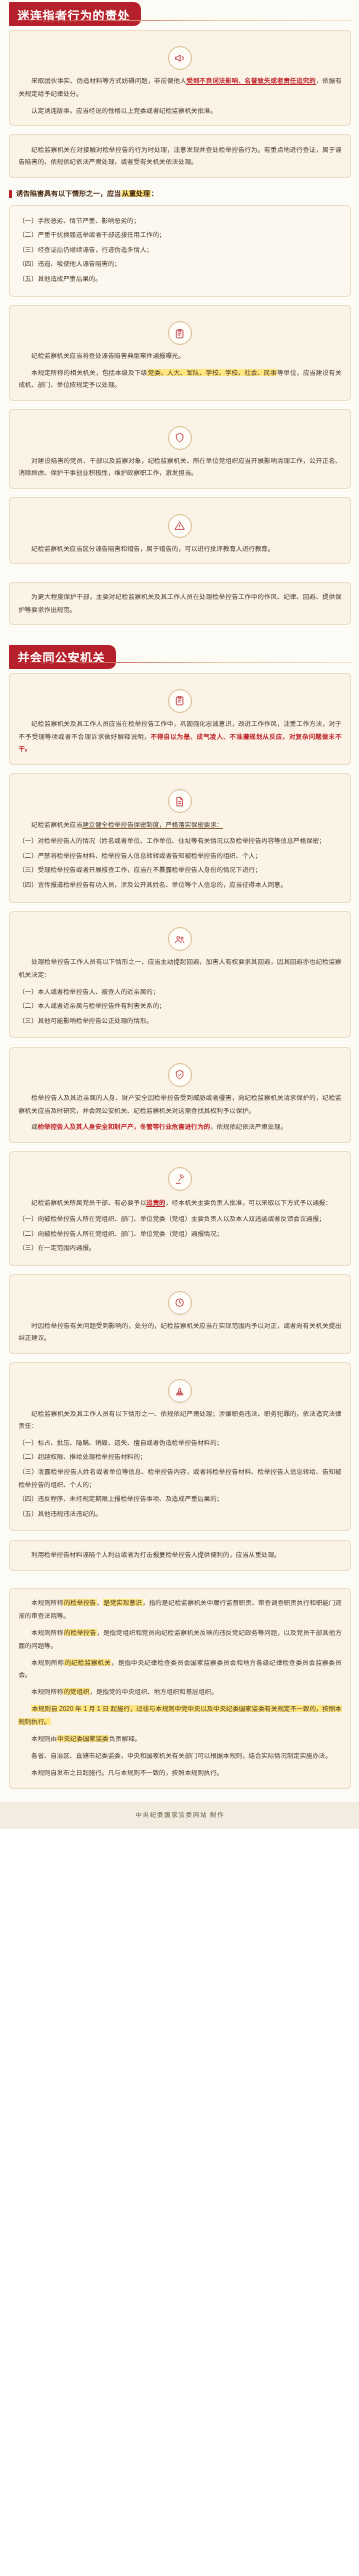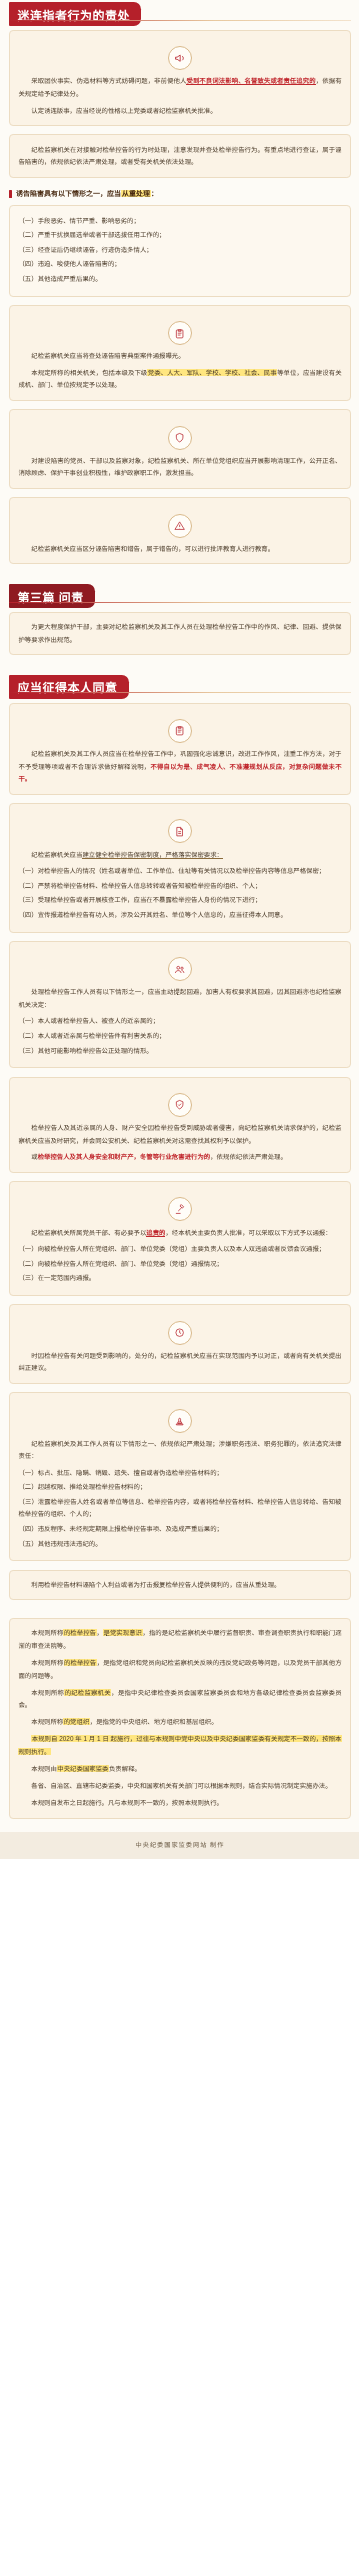--- a/index.html
+++ b/index.html
@@ -217,33 +217,29 @@
           <path d="M12 4L2 20h20L12 4z"></path>
             <path d="M12 10v5M12 17.5v.5"></path>
         </svg>
       </div>
     </div>
     <p class="indent">纪检监察机关应当区分诬告陷害和错告，属于错告的，可以进行批评教育人进行教育。</p>
   </div>
 
   <div class="spacer"></div>
 
+
+  <div class="card">
+    <p class="indent">为更大程度保护干部，主要对纪检监察机关及其工作人员在处理检举控告工作中的作风、纪律、回避、提供保护等要求作出规范。</p>
+  </div>
+
+  <div class="spacer"></div>
+
   <div class="sec-head">
-    <div class="bar dark">第三篇 问责</div>
-    <div class="rule"></div>
-  </div>
-
-  <div class="card">
-    <p class="indent">为更大程度保护干部，主要对纪检监察机关及其工作人员在处理检举控告工作中的作风、纪律、回避、提供保护等要求作出规范。</p>
-  </div>
-
-  <div class="spacer"></div>
-
-  <div class="sec-head">
-    <div class="bar">应当征得本人同意</div>
+    <div class="bar">并会同公安机关</div>
     <div class="rule"></div>
   </div>
 
   <div class="card">
     <div class="icon-wrap">
       <div class="icon-box">
         <svg width="11.3" height="11.3" viewBox="0 0 24 24" fill="none" stroke="#b5202a" stroke-width="1.6">
           <rect x="5" y="4" width="14" height="17" rx="2"></rect>
             <path d="M9 4h6v3H9z"></path>
             <path d="M8 11h8M8 15h6"></path>

